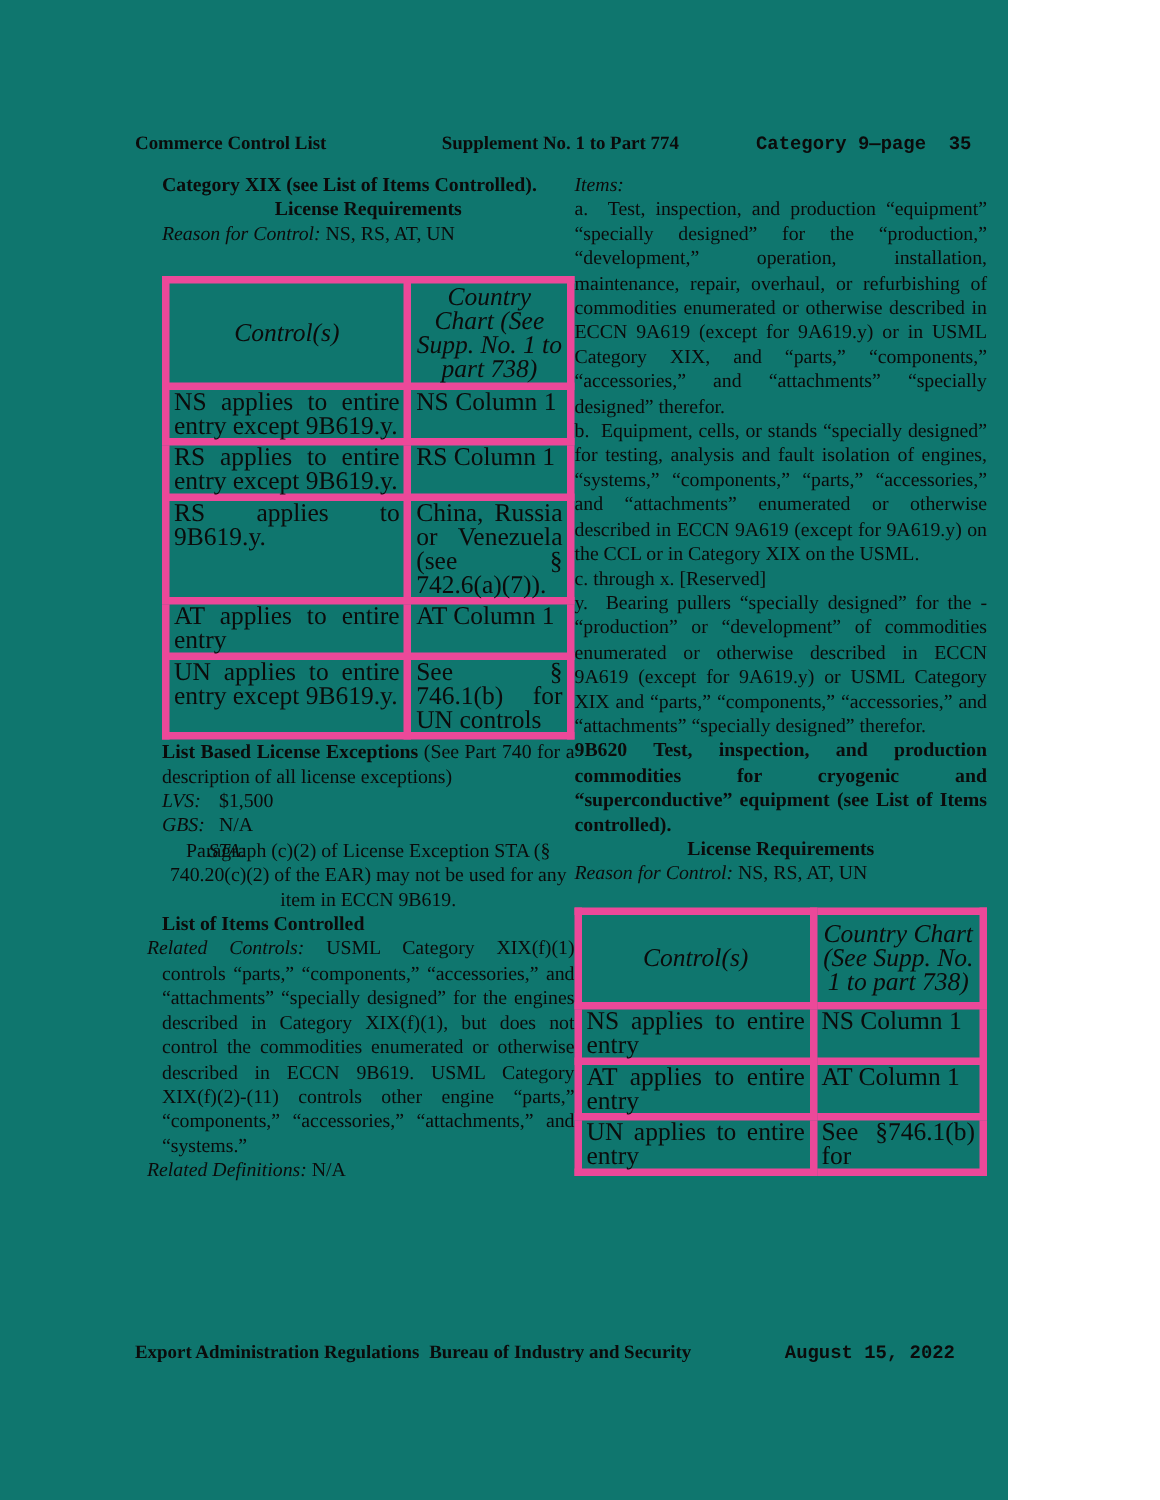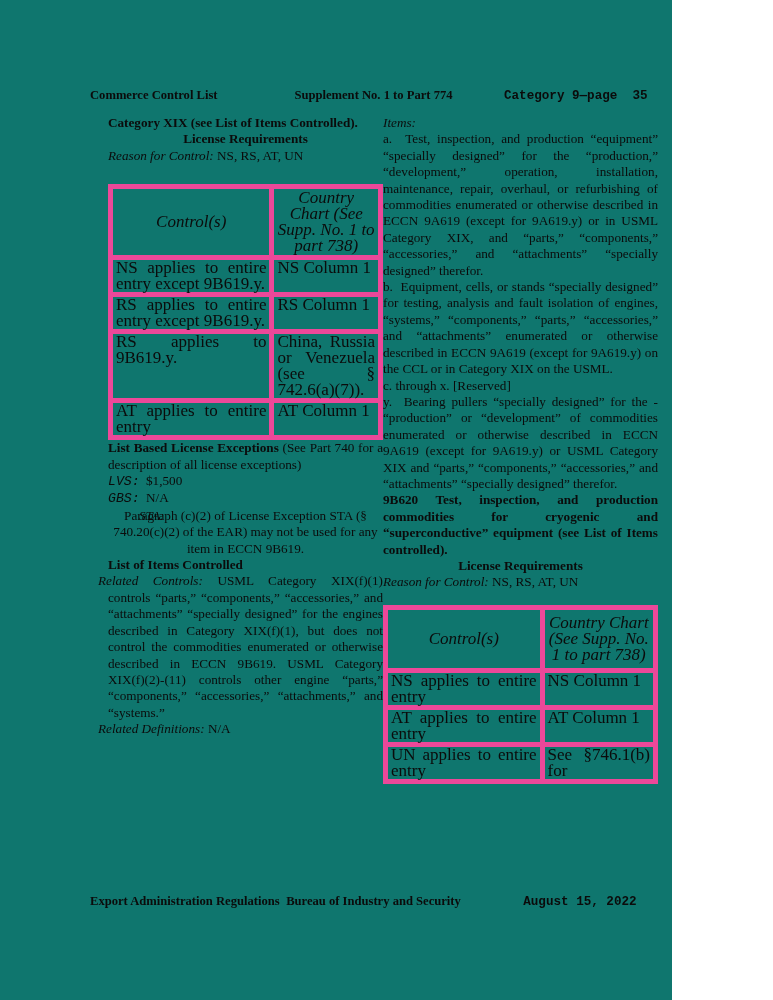--- a/index.html
+++ b/index.html
@@ -41,21 +41,21 @@
   }
   .ctrl-table th {
     font-weight: normal; font-style: italic; text-align: center;
     vertical-align: middle; padding: 1px 3px;
   }
   .t2 th { padding: 5px 3px; }
   .ctrl-table td { text-align: justify; vertical-align: top; padding: 0 3px; }
   .justify-last { text-align-last: justify; }
 
   .exc-line { padding-left: 31px; text-align: left; }
-  .exc-label { display: inline-block; width: 38px; font-style: italic; font-family: Liberation Mono, monospace; }
+  .exc-label { display: inline-block; width: 38px; font-style: italic; }
 
   .hang-sta { position: relative; padding-left: 71px; }
   .hang-label { position: absolute; left: 31px; top: 0; }
 
   .related-block { padding-left: 35px; }
   .related-para { text-indent: -10px; }
 
   .eccn-heading { text-align: justify; }
 </style>
 </head>
@@ -100,20 +100,24 @@
             <td>RS applies to entire entry except 9B619.y.</td>
             <td>RS Column 1</td>
           </tr>
           <tr>
             <td>RS applies to 9B619.y.</td>
             <td>China, Russia or Venezuela (see § 742.6(a)(7)).</td>
           </tr>
           <tr>
             <td>AT applies to entire entry</td>
             <td>AT Column 1</td>
+          </tr>
+          <tr>
+            <td>UN applies to entire entry except 9B619.y.</td>
+            <td>See § 746.1(b) for UN controls</td>
           </tr>
         </tbody>
       </table>
 
       <p class="mt20">
         <span class="bold">List Based License Exceptions</span><span> (See Part 740 for a description of all license exceptions)</span>
       </p>
 
       <div class="mt17">
         <div class="exc-line">

